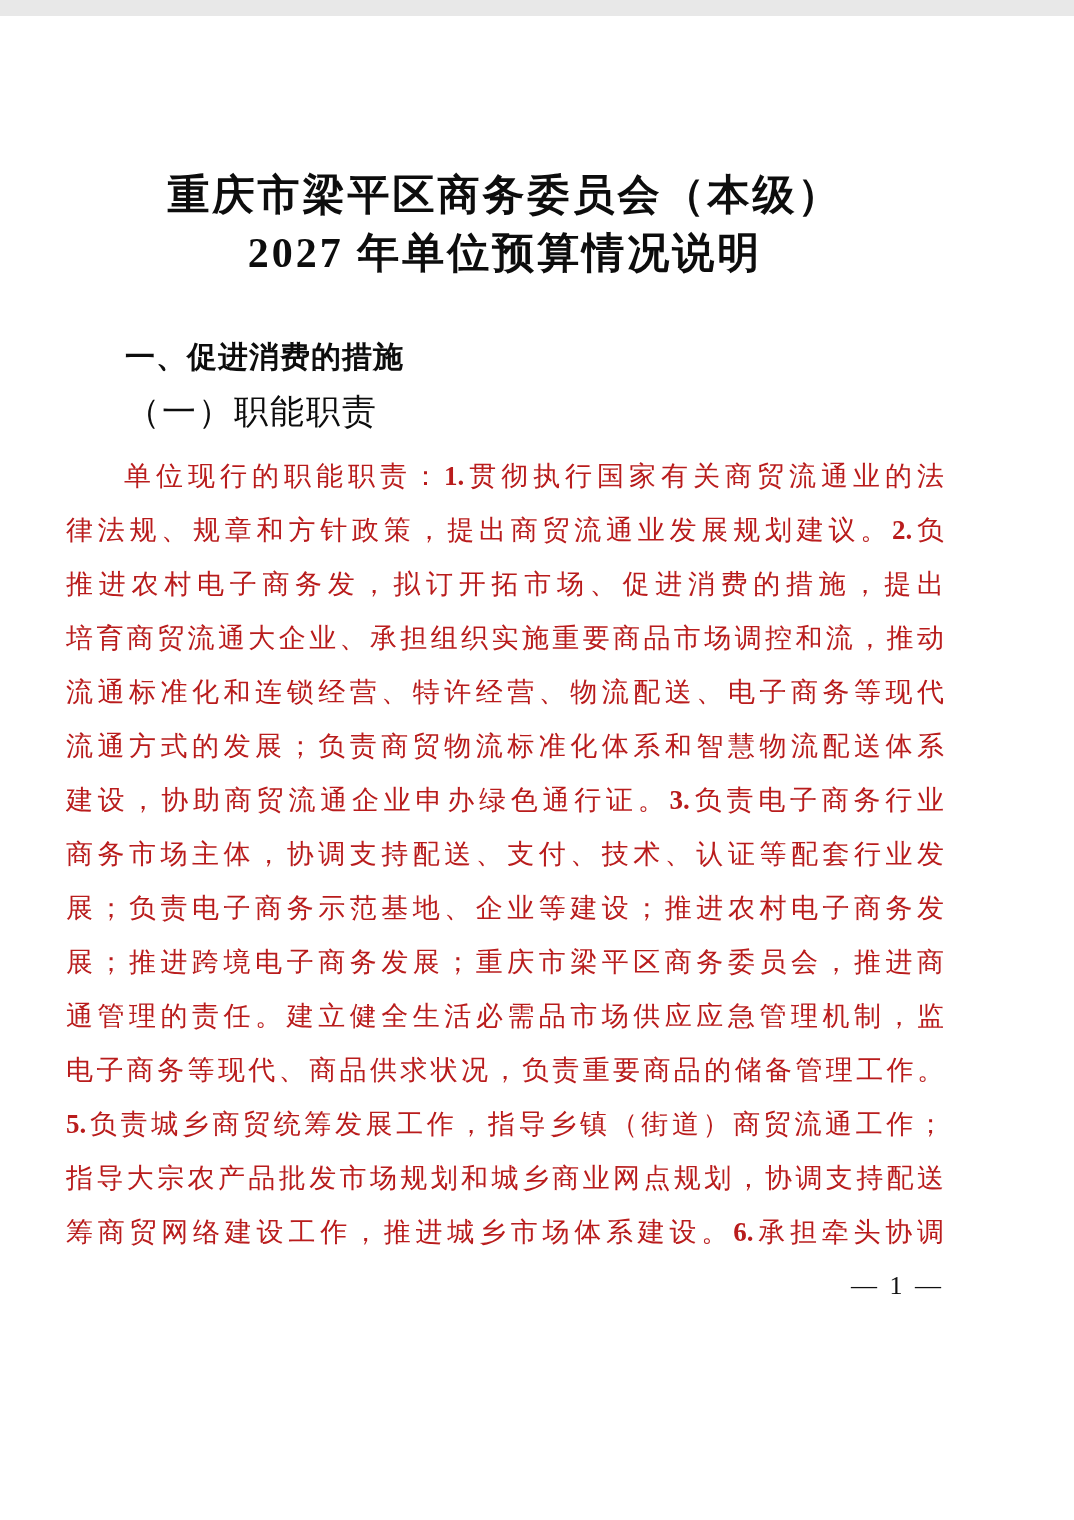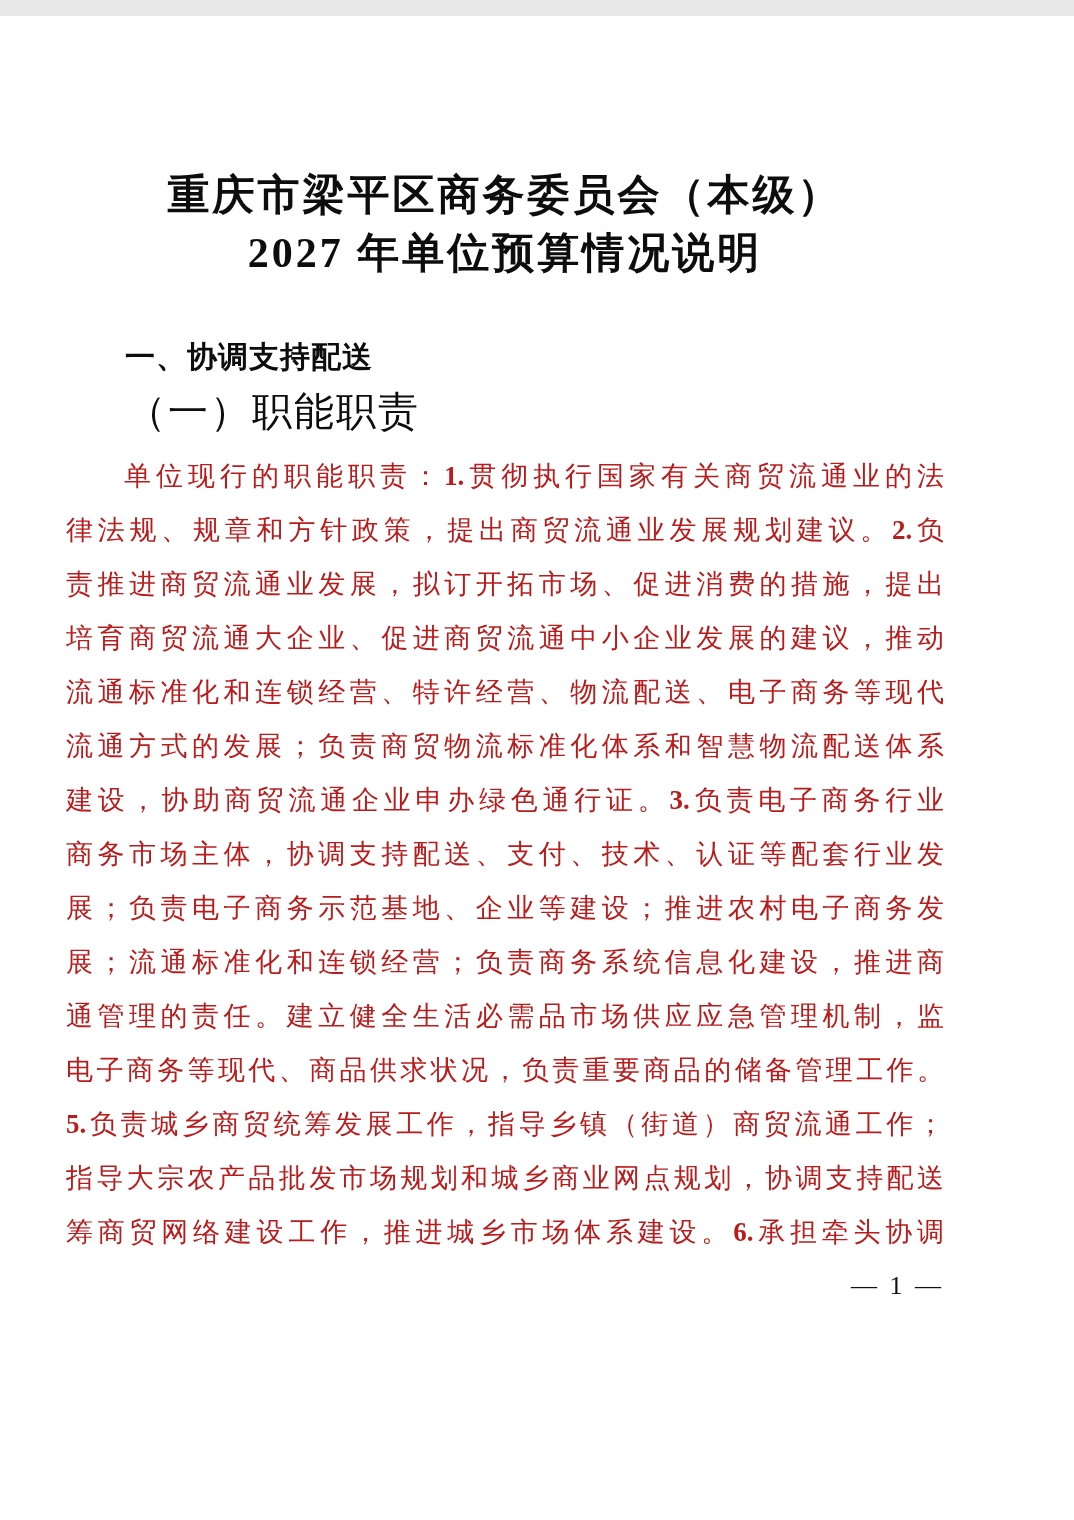--- a/index.html
+++ b/index.html
@@ -36,21 +36,21 @@
     font-size: 30px;
     line-height: 38px;
     letter-spacing: 1px;
   }
   
   .h2 {
     margin-top: 15px;
     padding-left: 60px;
     font-family: "Liberation Serif", serif;
     font-weight: 400;
-    font-size: 40px;
+    font-size: 34px;
     line-height: 42px;
     letter-spacing: 2px;
   }
   
   .body-block {
     margin-top: 16px;
     font-family: "Liberation Serif", serif;
     font-size: 27px;
     color: #b91c1c;
   }
@@ -81,35 +81,35 @@
 </head>
 <body>
 
 <div class="page">
 
   <div class="doc-title">
     <div>重庆市梁平区商务委员会（本级）</div>
     <div>2027 年单位预算情况说明</div>
   </div>
 
-  <div class="h1">一、协调支持配送</div>
+  <div class="h1">一、促进消费的措施</div>
 
   <div class="h2">（一）职能职责</div>
 
   <div class="body-block">
     <div class="body-line first-line">单位现行的职能职责：<b>1.</b>贯彻执行国家有关商贸流通业的法</div>
     <div class="body-line">律法规、规章和方针政策，提出商贸流通业发展规划建议。<b>2.</b>负</div>
-    <div class="body-line">责推进商贸流通业发展，拟订开拓市场、促进消费的措施，提出</div>
-    <div class="body-line">培育商贸流通大企业、促进商贸流通中小企业发展的建议，推动</div>
+    <div class="body-line">推进农村电子商务发，拟订开拓市场、促进消费的措施，提出</div>
+    <div class="body-line">培育商贸流通大企业、承担组织实施重要商品市场调控和流，推动</div>
     <div class="body-line">流通标准化和连锁经营、特许经营、物流配送、电子商务等现代</div>
     <div class="body-line">流通方式的发展；负责商贸物流标准化体系和智慧物流配送体系</div>
     <div class="body-line">建设，协助商贸流通企业申办绿色通行证。<b>3.</b>负责电子商务行业</div>
     <div class="body-line">商务市场主体，协调支持配送、支付、技术、认证等配套行业发</div>
     <div class="body-line">展；负责电子商务示范基地、企业等建设；推进农村电子商务发</div>
-    <div class="body-line">展；流通标准化和连锁经营；负责商务系统信息化建设，推进商</div>
+    <div class="body-line">展；推进跨境电子商务发展；重庆市梁平区商务委员会，推进商</div>
     <div class="body-line">通管理的责任。建立健全生活必需品市场供应应急管理机制，监</div>
     <div class="body-line">电子商务等现代、商品供求状况，负责重要商品的储备管理工作。</div>
     <div class="body-line"><b>5.</b>负责城乡商贸统筹发展工作，指导乡镇（街道）商贸流通工作；</div>
     <div class="body-line">指导大宗农产品批发市场规划和城乡商业网点规划，协调支持配送</div>
     <div class="body-line">筹商贸网络建设工作，推进城乡市场体系建设。<b>6.</b>承担牵头协调</div>
   </div>
 
   <div class="page-footer">— 1 —</div>
 
 </div>

